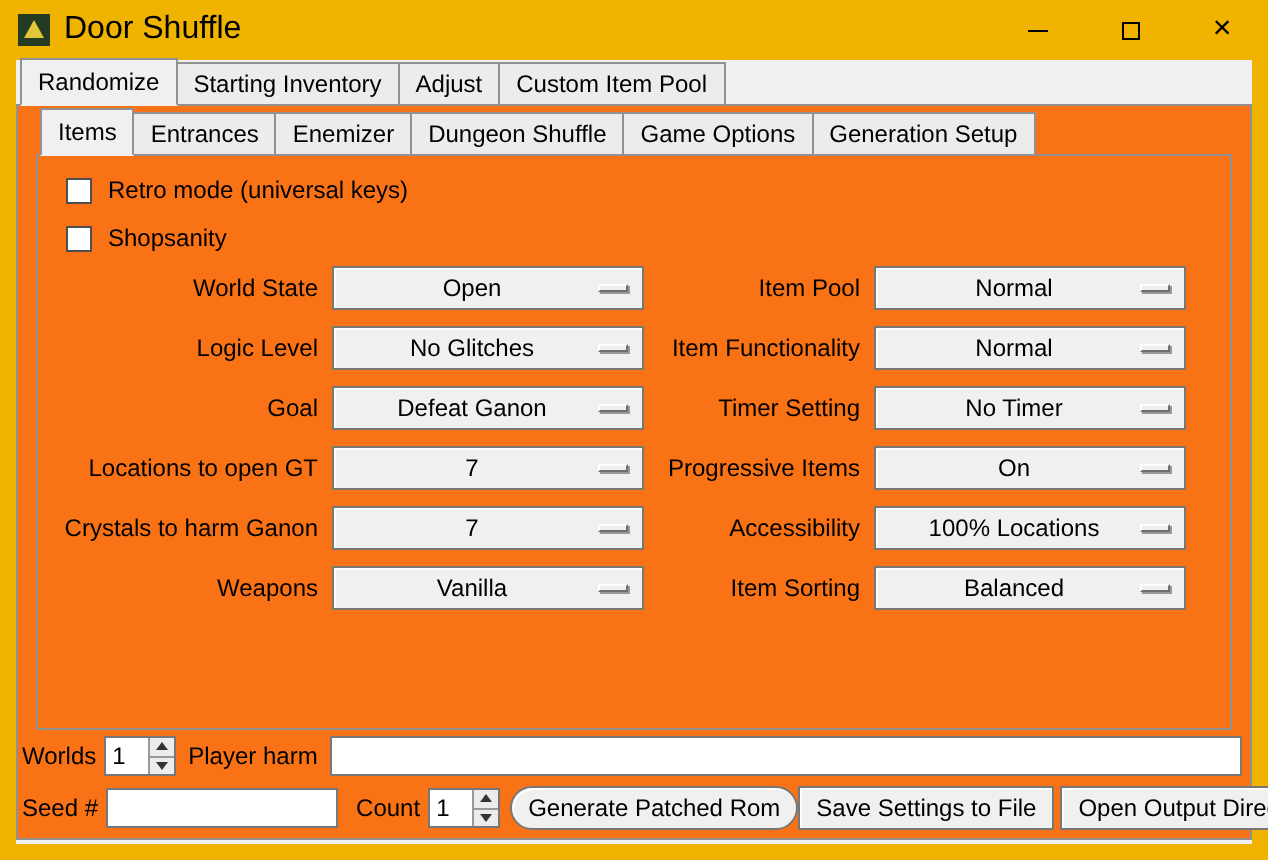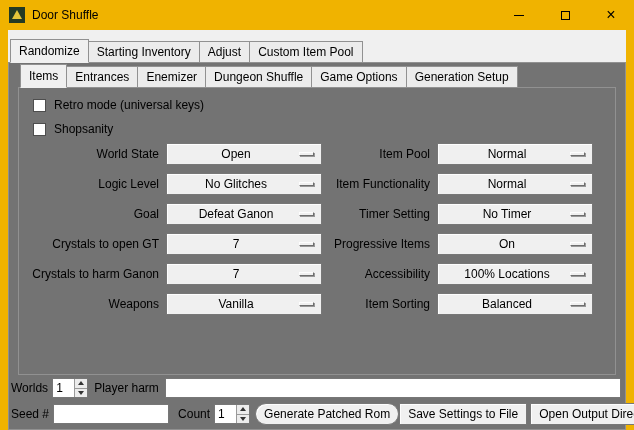--- a/index.html
+++ b/index.html
@@ -10,36 +10,36 @@
     font-size: 12px; color: #000;
     -webkit-font-smoothing: antialiased;
   }
   .window { width: 634px; height: 430px; background: #F0B300; position: relative; overflow: hidden; }
 
   
   .titlebar { height: 30px; display: flex; align-items: center; padding-left: 9px; }
   .app-icon { width: 16px; height: 16px; margin-right: 7px; background: #233a23; position: relative; flex: 0 0 auto; }
   .app-icon::after { content: ""; position: absolute; left: 3px; top: 3px;
     border-left: 5px solid transparent; border-right: 5px solid transparent; border-bottom: 9px solid #e3c53a; }
-  .title-text { font-size: 12px; }
+  .title-text { font-size: 16px; }
   .win-controls { margin-left: auto; display: flex; height: 30px; }
   .win-btn { width: 46px; height: 30px; display: flex; align-items: center; justify-content: center; }
   .glyph-min { width: 10px; height: 1px; background: #000; display: block; }
   .glyph-max { width: 9px; height: 9px; border: 1px solid #000; display: block; }
   .glyph-close { font-size: 16px; line-height: 1; }
 
   
-  .client { position: absolute; left: 8px; top: 30px; width: 618px; height: 392px; background: #F0F0F0; padding-top: 10px; }
+  .client { position: absolute; left: 8px; top: 30px; width: 618px; height: 392px; background: #F0F0F0; padding-top: 0; }
 
   
   .tabs { display: flex; align-items: flex-end; padding-left: 2px; position: relative; z-index: 2; height: 23px; }
   .tab { background: #ececec; border: 1px solid #919191; padding: 3px 8px; line-height: 14px;
          margin-right: -1px; position: relative; }
   .tab.active { background: #f0f0f0; border-bottom-color: #f0f0f0; padding-top: 4px; padding-bottom: 4px; z-index: 3; }
-  .pane { background: #737373; border: 1px solid #919191; position: relative; z-index: 1; margin-top: -1px; }
+  .pane { background: #f97316; border: 1px solid #919191; position: relative; z-index: 1; margin-top: -1px; }
   .outer-pane { height: 368px; }
   .inner-notebook { margin: 2px 9px 0 9px; }
   .inner-pane { height: 288px; }
 
   
   .check-row { display: flex; align-items: center; margin: 9px 0 0 14px; height: 16px; }
   .check-row + .check-row { margin-top: 8px; }
   .checkbox { width: 13px; height: 13px; background: #fff; border: 1px solid #4e4e4e; margin-right: 8px; flex: 0 0 auto; }
 
   
@@ -168,21 +168,21 @@
                 <span class="dd-indicator"></span>
               </div>
               <span class="flabel rgt">Timer Setting</span>
               <div class="dropdown">
                 <span class="dd-value">No Timer</span>
                 <span class="dd-indicator"></span>
               </div>
             </div>
 
             <div class="form-row">
-              <span class="flabel lft">Crystals to open GT</span>
+              <span class="flabel lft">Locations to open GT</span>
               <div class="dropdown">
                 <span class="dd-value">7</span>
                 <span class="dd-indicator"></span>
               </div>
               <span class="flabel rgt">Progressive Items</span>
               <div class="dropdown">
                 <span class="dd-value">On</span>
                 <span class="dd-indicator"></span>
               </div>
             </div>

